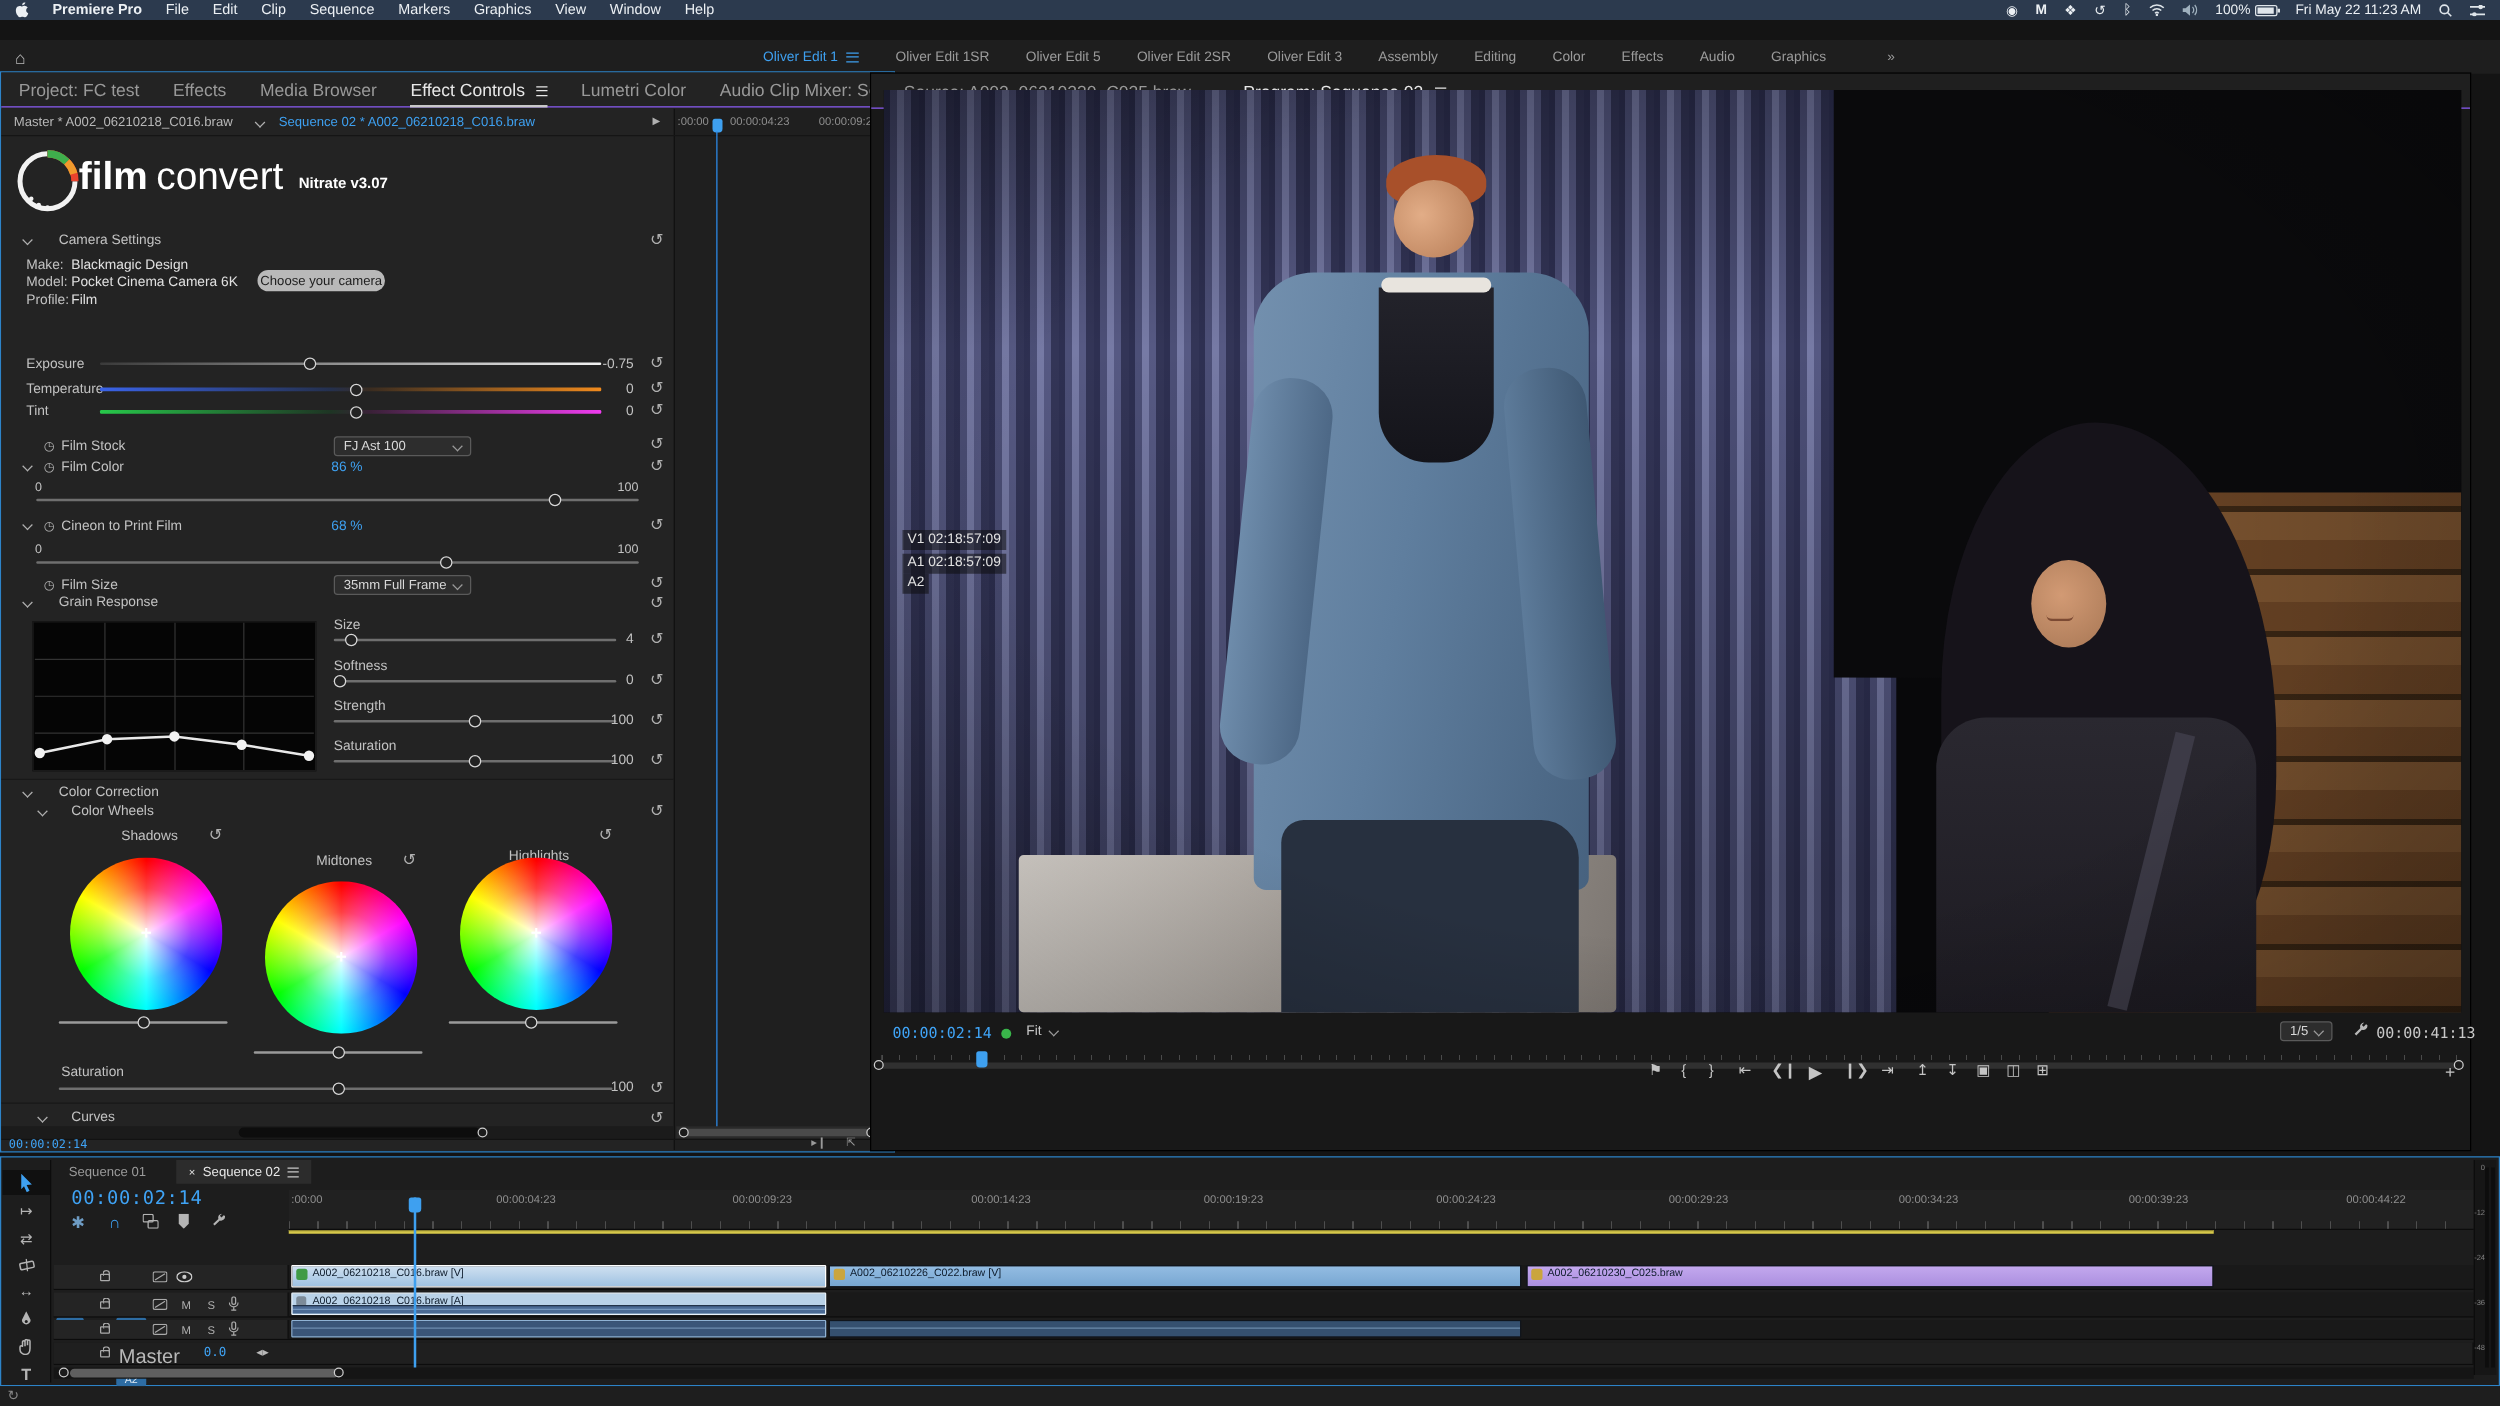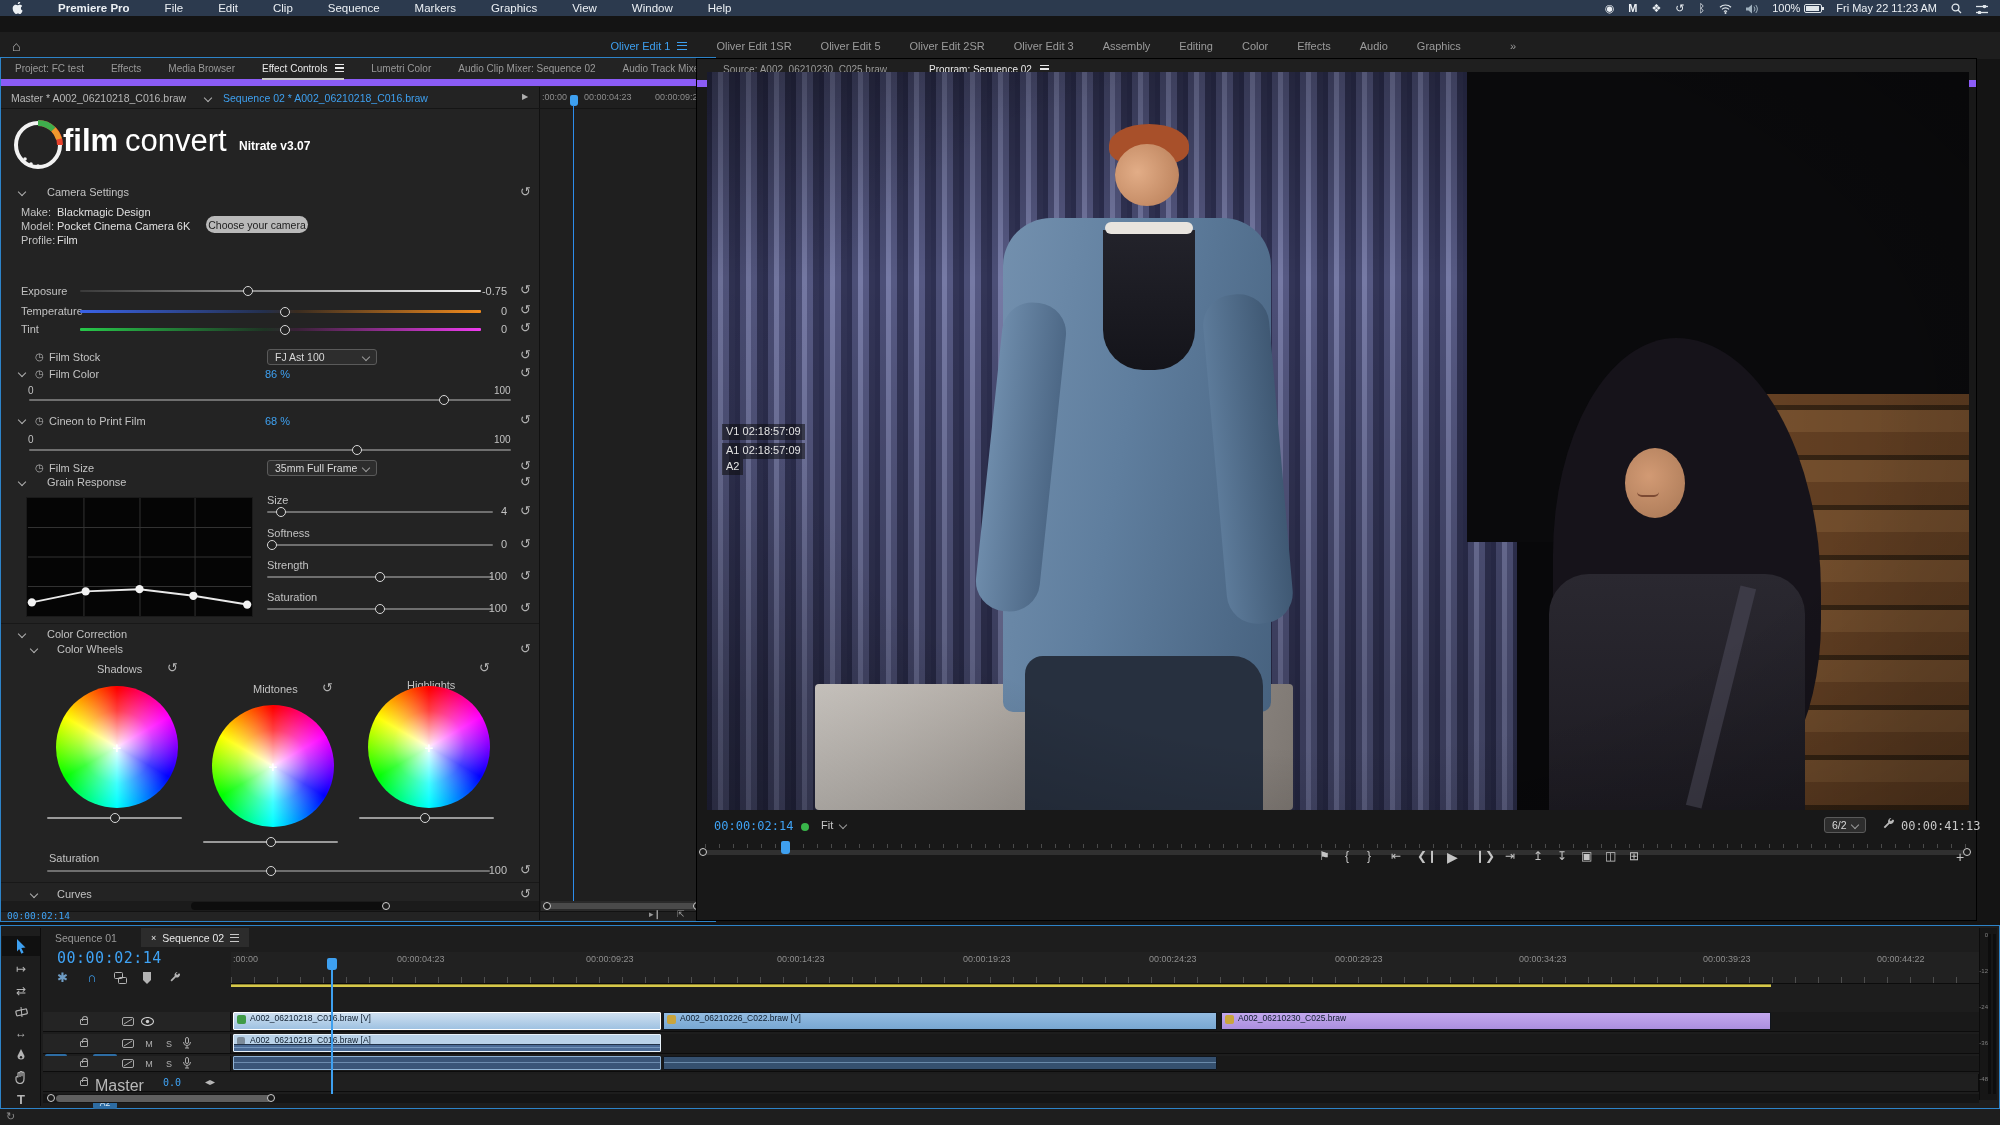--- a/index.html
+++ b/index.html
@@ -4,21 +4,21 @@
 <style>
   * { margin:0; padding:0; box-sizing:border-box; }
   body { background:#000; font-family:"Liberation Sans", sans-serif; }
   #screen { position:relative; width:2000px; height:1125px; background:#141414; overflow:hidden;
             font-family:"Liberation Sans", sans-serif; }
   .abs { position:absolute; }
   .mono { font-family:"DejaVu Sans Mono", monospace; }
 
   
   #menubar { position:absolute; left:0; top:0; width:2000px; height:16px; background:#2c3a4e;
-             display:flex; align-items:center; padding:0 12px; gap:35px; font-size:11.5px; color:#ecf0f4; }
+             display:flex; align-items:center; padding:0 12px; gap:19px; font-size:11.5px; color:#ecf0f4; }
   #menubar .mi { white-space:nowrap; }
   #menubar .app-name { font-weight:bold; }
   #menubar .right { margin-left:auto; display:flex; align-items:center; gap:14px; font-size:11px; }
   .batt { display:inline-flex; align-items:center; gap:4px; }
   .batt .shell { width:18px; height:9px; border:1px solid #dfe5ea; border-radius:2px; position:relative; }
   .batt .shell i { position:absolute; left:1px; top:1px; bottom:1px; width:13px; background:#dfe5ea; }
   .batt .shell:after { content:""; position:absolute; right:-3px; top:2px; width:2px; height:3px; background:#dfe5ea; }
 
   
   #titlebar { position:absolute; left:0; top:16px; width:2000px; height:16px;
@@ -32,21 +32,21 @@
                   display:flex; align-items:center; font-size:11px; color:#9b9b9b; }
   #workspacebar .tabs { display:flex; gap:29px; margin-left:590px; align-items:center; }
   #workspacebar .ws-active { color:#3ea0f0; display:flex; gap:7px; align-items:center; }
   .hamburger { display:inline-block; width:10px; height:8px;
                border-top:1.5px solid currentColor; border-bottom:1.5px solid currentColor; position:relative; }
   .hamburger:after { content:""; position:absolute; left:0; right:0; top:2.2px; height:1.5px; background:currentColor; }
   #home-icon { margin-left:12px; color:#b8b8b8; font-size:14px; line-height:1; }
 
   
   .tabstrip { position:absolute; height:28px; background:#232323; display:flex; align-items:center;
-              font-size:10px; color:#999; border-bottom:7px solid #8b5cf6; }
+              font-size:14px; color:#999; border-bottom:1px solid #8b5cf6; }
   .tabstrip .tab { white-space:nowrap; position:relative; padding:7px 0; }
   .tabstrip .tab.active { color:#e8e8e8; }
   .tabstrip .tab.active .ul { position:absolute; left:0; right:0; bottom:1px; height:2px; background:#c8c8c8; }
   .tab-flex { display:flex; gap:27px; margin-left:14px; align-items:center; }
 
   
   #left-group { position:absolute; left:1px; top:58px; width:714px; height:863px; outline:1px solid #2d83c8; background:#232323; }
   #right-group { position:absolute; left:696px; top:58px; width:1281px; height:863px; background:#181818; border:1px solid #000; }
   #timeline-panel { position:absolute; left:1px; top:926px; width:1998px; height:182px; background:#1d1d1d; outline:1px solid #2d83c8; }
 
@@ -509,21 +509,21 @@
     </div>
 
     <div class="pm-ctl">
       <span class="abs mono" style="left:17px;top:4px;color:#3fa3f5;font-size:12px;">00:00:02:14</span>
       <span class="abs" style="left:104px;top:8px;width:8px;height:8px;border-radius:50%;background:#39b54a;"></span>
       <span class="abs" style="left:124px;top:4px;display:flex;gap:7px;align-items:center;">
         <span>Fit</span>
           <span class="chev" style="border-color:#9a9a9a;"></span>
       </span>
       <span class="dropdown" style="left:1127px;top:2px;width:42px;">
-        <span>6/2</span>
+        <span>1/5</span>
           <span class="chev" style="border-color:#9a9a9a;"></span>
       </span>
       <span class="abs" style="left:1184px;top:2px;">
         <svg width="14" height="14" viewBox="0 0 14 14">
             <path fill="#b8b8b8" d="M13 3.6a3.4 3.4 0 0 1-4.5 3.2L4 11.3 2.7 10l4.5-4.5A3.4 3.4 0 0 1 10.4 1l-1.9 1.9 1.4 1.4L11.8 2.4c.7.3 1.2.7 1.2 1.2z"></path>
           </svg>
       </span>
       <span class="abs mono" style="left:1204px;top:4px;color:#c8c8c8;font-size:12px;">00:00:41:13</span>
     </div>
 

